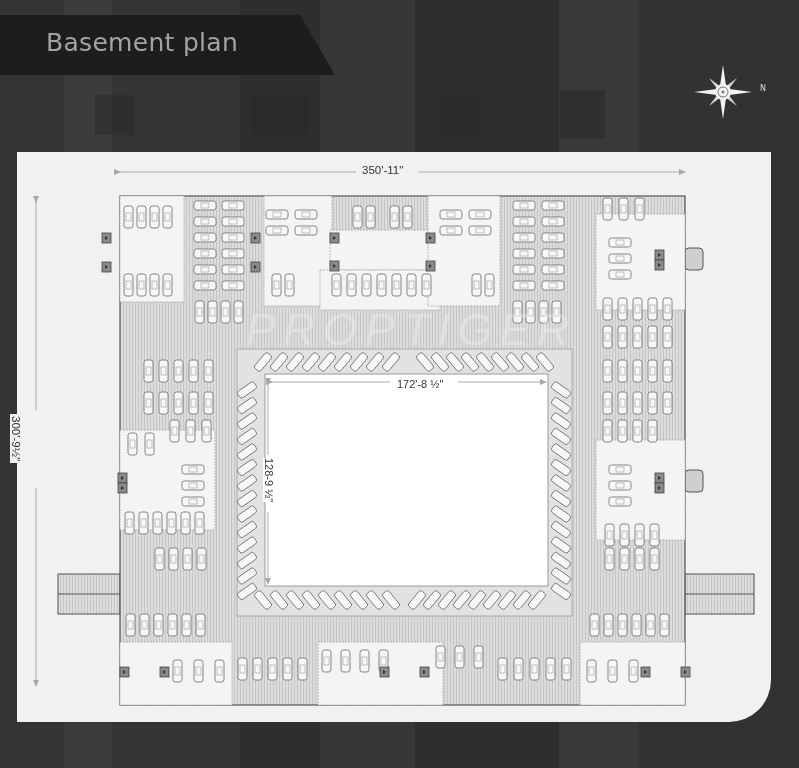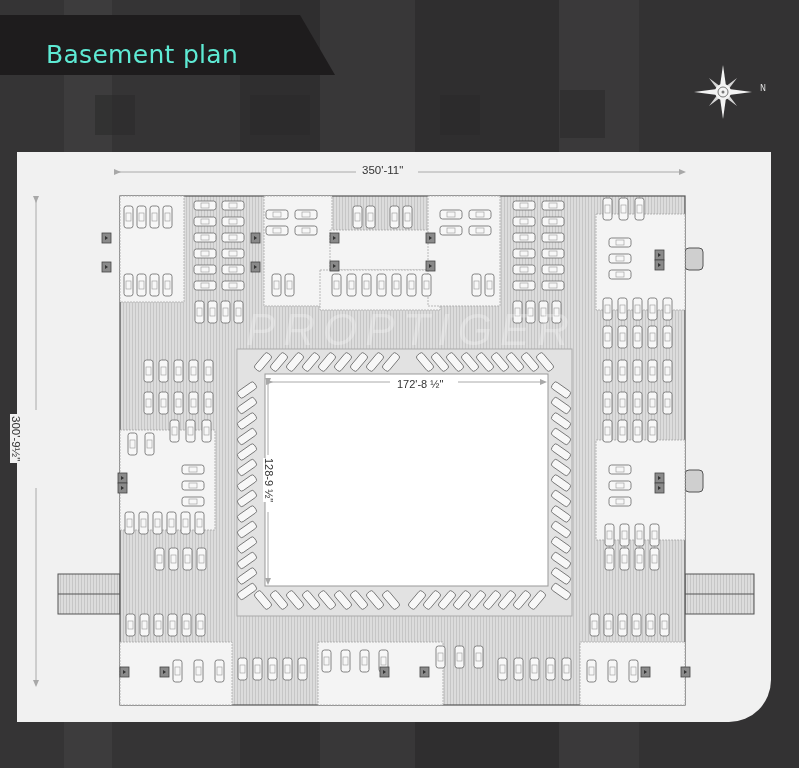--- a/index.html
+++ b/index.html
@@ -1,21 +1,21 @@
 <!DOCTYPE html>
 <html><head>
 <meta charset="utf-8">
 <style>
   html,body{margin:0;padding:0;}
   body{width:799px;height:768px;overflow:hidden;background:#2e2d2e;font-family:"DejaVu Sans",sans-serif;position:relative;}
   .bg{position:absolute;inset:0;background:
       linear-gradient(90deg,#353435 0 8%,#3d3c3d 8% 14%,#353435 14% 30%,#2f2e2f 30% 40%,#383738 40% 52%,#2f2e2f 52% 70%,#3a393a 70% 80%,#333233 80% 100%);}
   .bg .win{position:absolute;background:#2a292a;opacity:.55;}
   .title-banner{position:absolute;left:0;top:15px;width:335px;height:60px;background:#1e1c1d;clip-path:polygon(0 0,300px 0,335px 60px,0 60px);}
-  .title-text{position:absolute;left:46px;top:40px;font-size:25px;color:#5eead4;letter-spacing:.3px;font-family:"DejaVu Sans",sans-serif;}
+  .title-text{position:absolute;left:46px;top:28px;font-size:25px;color:#a3a3a3;letter-spacing:.3px;font-family:"DejaVu Sans",sans-serif;}
   .compass{position:absolute;left:693px;top:64px;width:60px;height:56px;}
   .compass-n{position:absolute;left:760px;top:84px;font-size:8px;color:#ddd;}
   .sheet{position:absolute;left:17px;top:152px;width:754px;height:570px;background:#f1f1f1;border-bottom-right-radius:42px;}
   .plan{position:absolute;left:0;top:0;}
   .dim{position:absolute;font-size:11.5px;color:#333;font-family:"Liberation Sans",sans-serif;}
   .dim-h{left:359px;top:164px;background:#f1f1f1;padding:0 3px;}
   .dim-v{left:22px;top:414px;transform:rotate(90deg);transform-origin:left top;white-space:nowrap;background:#f1f1f1;padding:0 2px;}
   .dim-c1{left:394px;top:378px;background:#fff;padding:0 3px;font-size:11px;}
   .dim-c2{left:275px;top:458px;transform:rotate(90deg);transform-origin:left top;white-space:nowrap;background:#fff;font-size:11px;}
   .watermark{position:absolute;left:246px;top:305px;font-size:44px;letter-spacing:8px;color:rgba(255,255,255,.28);font-family:"Liberation Sans",sans-serif;font-style:italic;}

